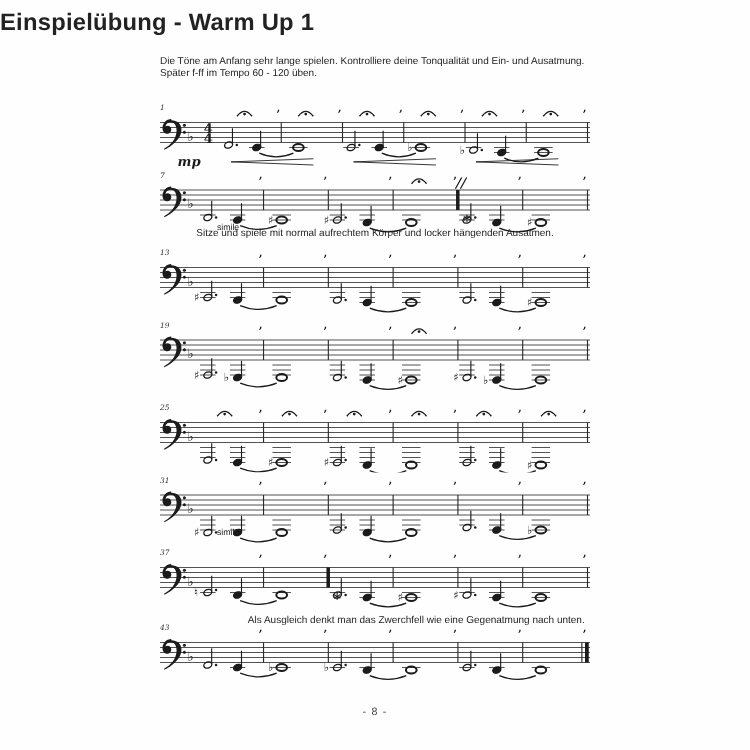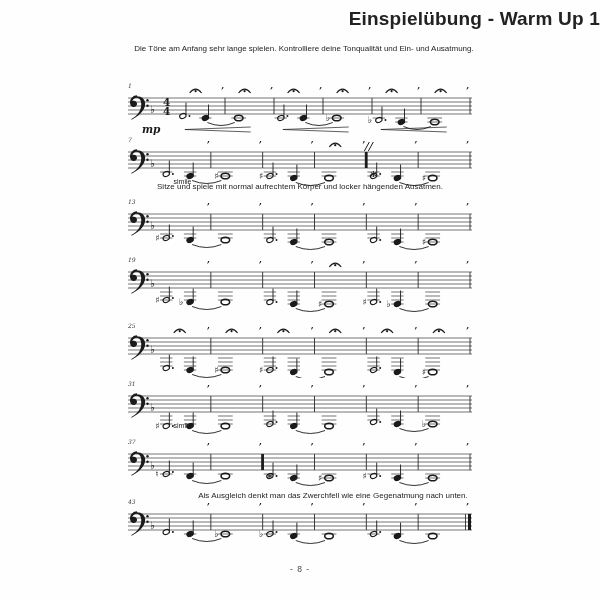--- a/index.html
+++ b/index.html
@@ -1,26 +1,26 @@
 <!DOCTYPE html>
 <html><head>
 <meta charset="utf-8">
 <style>
   html,body{margin:0;padding:0;background:#ffffff;}
   .page{
     position:relative;width:600px;height:600px;background:#fefefe;
     font-family:"Liberation Sans",sans-serif;color:#1b1b1b;overflow:hidden;
   }
   .title{
-    position:absolute;top:8px;left:0;width:600px;text-align:right;
+    position:absolute;top:8px;left:0;width:600px;text-align:left;
     font-size:19px;font-weight:bold;color:#222;margin:0;letter-spacing:0.2px;
   }
   .instructions{
     position:absolute;top:44px;left:128px;width:352px;
-    font-size:8px;line-height:9.6px;color:#1d1d1d;text-align:center;
+    font-size:8px;line-height:9.6px;color:#1d1d1d;
   }
   .caption{
     position:absolute;left:0;width:600px;text-align:center;
     font-size:8px;color:#1d1d1d;
   }
   .cap-0{top:182px;} .cap-1{top:247px;} .cap-2{top:309px;}
   .cap-3{top:431px;} .cap-4{top:491px;margin-left:33px;}
   .pageno{
     position:absolute;top:564px;left:0;width:600px;text-align:center;
     font-size:8.5px;color:#444;letter-spacing:1px;
@@ -29,20 +29,21 @@
   .sline{stroke:#3a3a3a;stroke-width:0.7;}
   .bline{stroke:#2a2a2a;stroke-width:0.9;}
 </style>
 </head>
 <body>
 
 <div class="page">
   <h1 class="title">Einspielübung - Warm Up 1</h1>
   <div class="instructions">
     <div>Die Töne am Anfang sehr lange spielen. Kontrolliere deine Tonqualität und Ein- und Ausatmung.</div>
+    <div>Später f-ff im Tempo 60 - 120 üben.</div>
   </div>
   <div id="score">
       <svg class="system" viewBox="0 0 348 58" style="top: 80px;">
         <text x="2" y="8" font-size="6" fill="#333" font-family="&quot;DejaVu Serif&quot;,serif" font-style="italic">1</text>
         <line x1="2" y1="18" x2="346" y2="18" class="sline"></line>
         <line x1="2" y1="22" x2="346" y2="22" class="sline"></line>
         <line x1="2" y1="26" x2="346" y2="26" class="sline"></line>
         <line x1="2" y1="30" x2="346" y2="30" class="sline"></line>
         <line x1="2" y1="34" x2="346" y2="34" class="sline"></line>
         <path fill="#1b1b1b" d="M11,16.2 c4.8,0 8.2,3 8.2,7.6 c0,7.2 -8,13.3 -13.6,15.9 l-0.35,-0.65 c4.9,-2.7 10,-7.6 10,-14.6 c0,-3.8 -1.7,-6.6 -4.6,-6.6 c-2.1,0 -3.8,1.3 -4.3,3.2 c0.45,-0.25 1,-0.4 1.6,-0.4 c1.75,0 3.1,1.35 3.1,3.1 c0,1.8 -1.45,3.2 -3.3,3.2 c-2.1,0 -3.75,-1.75 -3.75,-4.2 c0,-4.3 3.2,-7.5 7,-7.5 z"></path>

